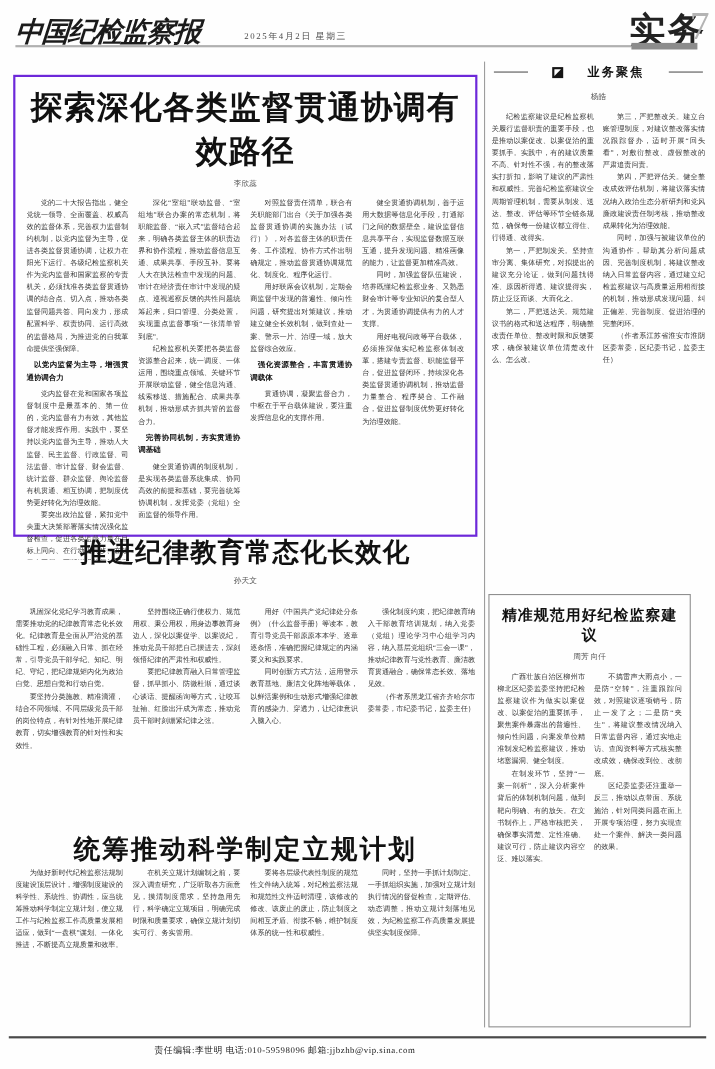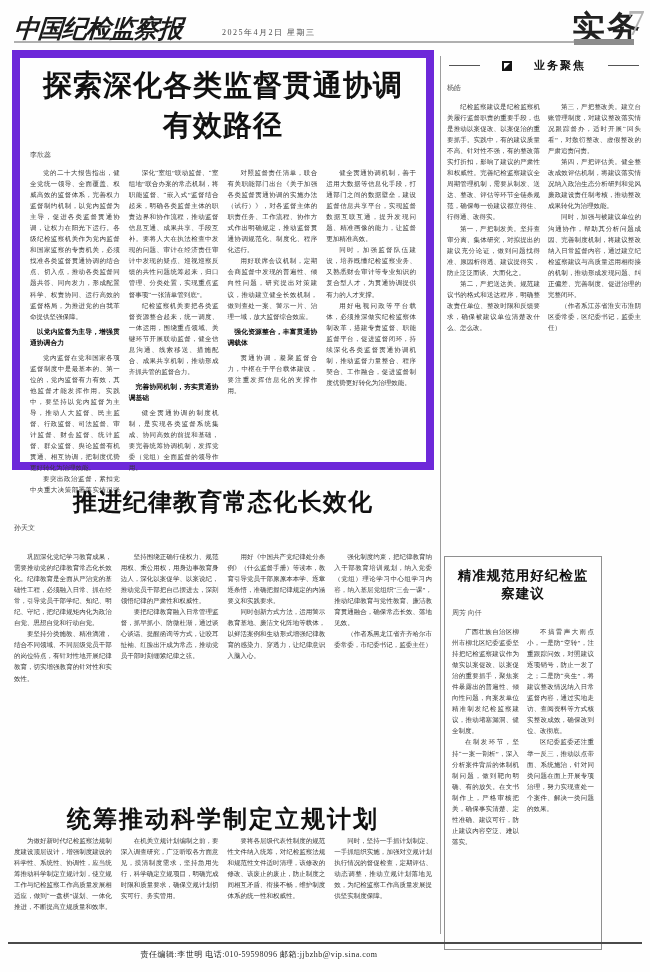--- a/index.html
+++ b/index.html
@@ -12,60 +12,60 @@
   .masthead { position:absolute; left:14px; top:12px; font-size:25px; font-weight:bold;
               font-style:italic; letter-spacing:-1px; color:#1b1b1b; transform:skewX(-4deg); }
   .pub-date { position:absolute; left:222px; top:27px; font-size:8px; color:#4a4a4a; letter-spacing:1.5px; }
   .section-name { position:absolute; left:572px; top:6px; font-size:33px; font-weight:bold; color:#222; letter-spacing:2px; }
   .page-num { position:absolute; left:627px; top:2px; font-size:36px; color:#b4b4b4; font-weight:normal; }
   .head-rule-thin { position:absolute; left:14px; top:41px; width:560px; height:2px; background:#b0b0b0; }
   .head-rule-thick { position:absolute; left:574px; top:39px; width:60px; height:6px; background:#8c8c8c; }
 
   
   .art-title { text-align:center; font-weight:bold; color:#111; }
-  .byline { text-align:left; font-size:7px; color:#555; }
+  .byline { text-align:center; font-size:7px; color:#555; }
   .cols { display:flex; gap:9px; overflow:hidden; }
   .col { flex:1 1 0; font-size:6.5px; line-height:1.7; text-align:justify; color:#363636;
          font-family:"Liberation Serif","DejaVu Serif",serif; }
   .col p { text-indent:2em; margin:0; }
   .col h4 { font-size:6.8px; color:#0e0e0e; margin:4px 0 3px; text-indent:1em; font-weight:bold; }
 
   
-  .main-box { position:absolute; left:12px; top:50px; width:422px; height:420px;
-              border:8px solid #6d28d9; background:#fefefe; padding:8px 10px 6px; }
+  .main-box { position:absolute; left:12px; top:68px; width:422px; height:420px;
+              border:2px solid #6d28d9; background:#fefefe; padding:8px 10px 6px; }
   .main-box .art-title { font-size:29px; letter-spacing:1px; }
   .main-box .byline { margin:4px 0 7px; }
   .main-box .cols { height:330px; }
 
   
   .art2 { position:absolute; left:12px; top:482px; width:422px; height:268px; padding:4px 2px; }
   .art2 .art-title { font-size:24px; letter-spacing:1px; }
   .art2 .byline { margin:5px 0 18px; }
   .art2 .cols { height:196px; }
 
   .art3 { position:absolute; left:12px; top:752px; width:422px; height:184px; padding:4px 2px; }
-  .art3 .art-title { font-size:24px; letter-spacing:2px;margin-top:47px; }
+  .art3 .art-title { font-size:24px; letter-spacing:2px; }
   .art3 .byline { margin:5px 0 8px; }
   .art3 .cols { height:126px; }
 
   
   .v-rule { position:absolute; left:440px; top:56px; width:1px; height:878px; background:#9d9d9d; }
   .right1 { position:absolute; left:447px; top:58px; width:194px; height:476px; }
   .focus-head { display:flex; align-items:center; gap:22px; margin:0 2px 10px; }
   .focus-head .line { flex:1; border-top:1px solid #555; }
   .focus-logo { width:10px; height:10px; background:#151515; position:relative; display:inline-block; }
   .focus-logo::after { content:""; position:absolute; left:2px; top:2px; width:0; height:0;
                        border-left:6px solid #fefefe; border-bottom:6px solid transparent; }
   .focus-label { font-size:11px; font-weight:bold; letter-spacing:2px; color:#111; }
   .right1 .art-title { font-size:12px; letter-spacing:0.3px; }
   .right1 .byline { margin:5px 0 8px; }
   .right1 .cols { height:400px; gap:8px; }
 
-  .right2 { position:absolute; left:444px; top:540px; width:158px; height:394px;
-            border:1px solid #8f8f8f; padding:10px 7px 6px; background:#fefefe;margin-top:16px; }
+  .right2 { position:absolute; left:444px; top:540px; width:184px; height:394px;
+            border:1px solid #8f8f8f; padding:10px 7px 6px; background:#fefefe; }
   .right2 .art-title { font-size:13.5px; letter-spacing:1px; }
   .right2 .byline { margin:5px 0 8px; }
   .right2 .cols { height:318px; gap:8px; }
 
   
   .foot-rule { position:absolute; left:8px; top:942px; width:634px; height:2px; background:#4a4a4a; }
   .footer-text { position:absolute; left:0; top:949px; width:518px; text-align:center;
                  font-size:8px; color:#222; letter-spacing:0.5px; }
 </style>
 </head>

